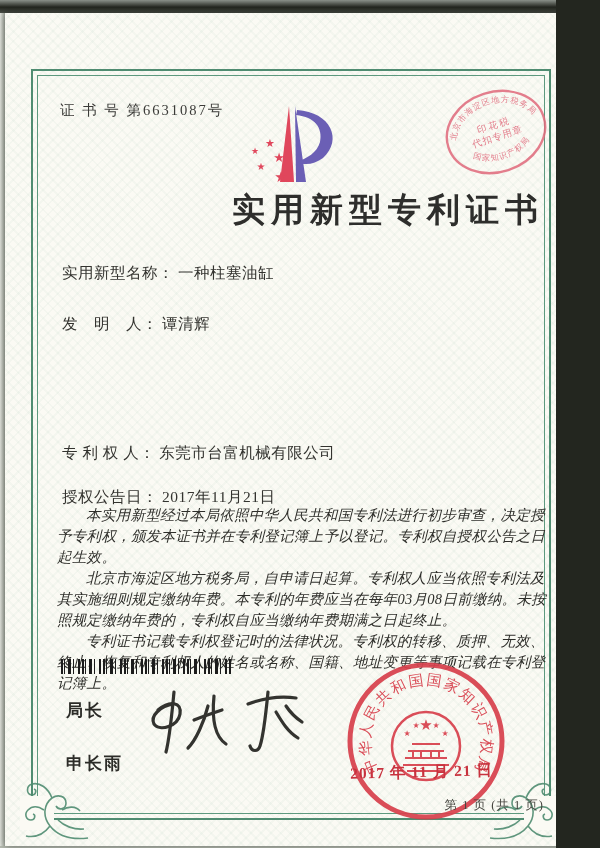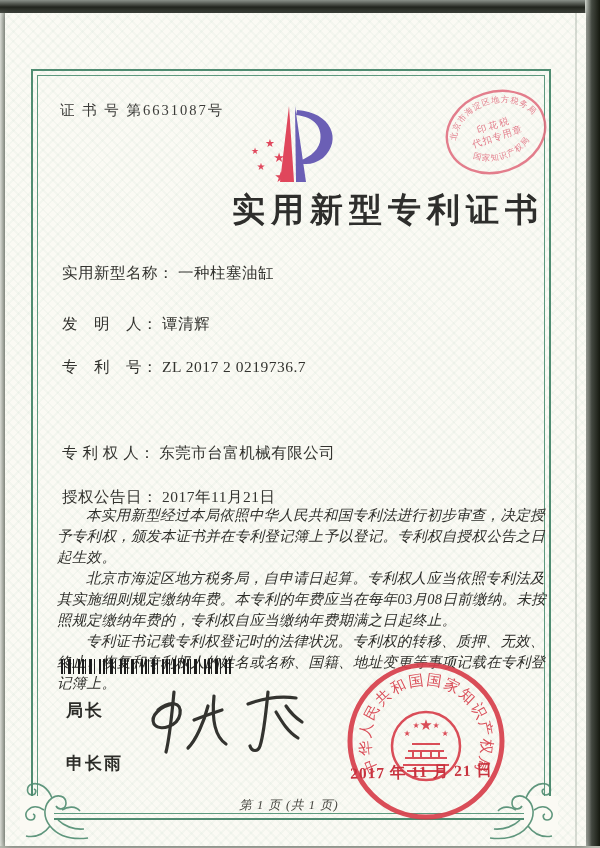--- a/index.html
+++ b/index.html
@@ -1,16 +1,16 @@
 <!DOCTYPE html>
 <html><head>
 <meta charset="utf-8">
 <style>
   html,body{margin:0;padding:0;background:#23261f;}
-  .stage{position:relative;width:600px;height:848px;overflow:hidden;
+  .stage{position:relative;width:556px;height:848px;overflow:hidden;
          font-family:"Liberation Serif","DejaVu Serif",serif;background:#86efac;}
   
   .edge-top{position:absolute;left:0;top:0;width:600px;height:13px;
             background:linear-gradient(180deg,#8a9089,#23261f 55%,#4a4f47);}
   .edge-right{position:absolute;left:585px;top:0;width:15px;height:848px;
               background:linear-gradient(90deg,#cfd4cc,#454a42 45%,#15180f);}
   .edge-left{position:absolute;left:0;top:13px;width:5px;height:835px;
              background:linear-gradient(90deg,#e4e7e0,#a7ada2);}
   .edge-bottom{position:absolute;left:0;top:846px;width:600px;height:2px;background:#b7bcb1;}
   
@@ -39,22 +39,22 @@
   .paras p{margin:0;text-indent:2em;}
   .barcode{left:61px;top:659px;width:170px;height:15px;
     background-image:repeating-linear-gradient(90deg,
       #1c1c1c 0 2px,transparent 2px 3px,#1c1c1c 3px 4px,transparent 4px 7px,
       #1c1c1c 7px 10px,transparent 10px 12px,#1c1c1c 12px 13px,transparent 13px 17px,
       #1c1c1c 17px 19px,transparent 19px 21px);}
   .director{left:66px;font-family:"Liberation Sans","DejaVu Sans",sans-serif;
             font-weight:bold;font-size:17px;color:#2c2c28;letter-spacing:2px;}
   .seal-date{left:350px;top:762px;width:140px;font-size:15.5px;font-weight:bold;
              color:#c8323e;letter-spacing:1px;transform:rotate(-1.5deg);white-space:nowrap;}
-  .footer{left:34px;top:797px;width:510px;text-align:center;font-size:12.5px;
-          color:#45453f;letter-spacing:1px;font-style:italic;}
+  .footer{left:34px;top:797px;width:510px;text-align:right;font-size:12.5px;
+          color:#45453f;letter-spacing:1px;}
   .seal-svg{opacity:.93;}
   .stamp-svg{opacity:.85;}
 </style>
 </head>
 <body>
 
 <div class="stage">
 
   <div class="edge-top"></div>
   <div class="edge-left"></div>
@@ -120,23 +120,20 @@
   </svg>
 
   <div class="abs title">实用新型专利证书</div>
 
   <div class="abs field-row" style="top:314px;">
     <span class="field-label">发　明　人：</span><span class="field-value">谭清辉</span>
   </div>
   <div class="abs field-row" style="top:263px;">
     <span class="field-label">实用新型名称：</span><span class="field-value">一种柱塞油缸</span>
   </div>
-  <div class="abs field-row" style="top:357px;">
-    <span class="field-label">专　利　号：</span><span class="field-value">ZL 2017 2 0219736.7</span>
-  </div>
   <div class="abs field-row" style="top:443px;">
     <span class="field-label">专 利 权 人：</span><span class="field-value">东莞市台富机械有限公司</span>
   </div>
   <div class="abs field-row" style="top:487px;">
     <span class="field-label">授权公告日：</span><span class="field-value">2017年11月21日</span>
   </div>
 
   <div class="abs paras">
     <p>本实用新型经过本局依照中华人民共和国专利法进行初步审查，决定授予专利权，颁发本证书并在专利登记簿上予以登记。专利权自授权公告之日起生效。</p>
     <p>北京市海淀区地方税务局，自申请日起算。专利权人应当依照专利法及其实施细则规定缴纳年费。本专利的年费应当在每年03月08日前缴纳。未按照规定缴纳年费的，专利权自应当缴纳年费期满之日起终止。</p>

